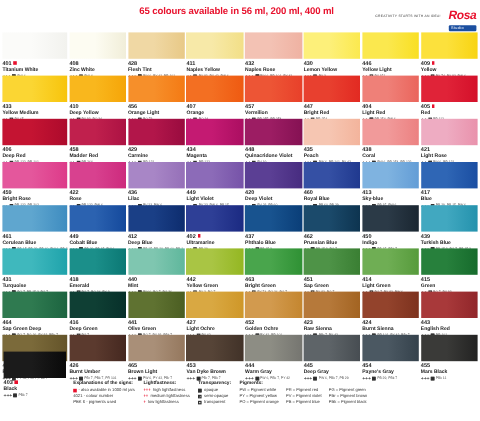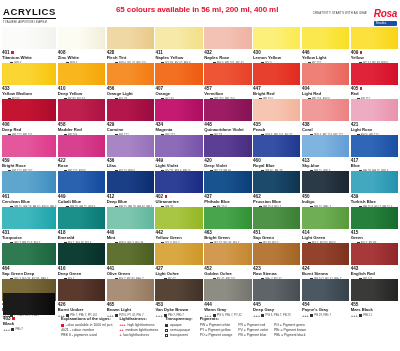--- a/index.html
+++ b/index.html
@@ -85,24 +85,20 @@
   .lg-red { color:#e8112d; font-weight: bold; }
   .pig-cols { display:flex; gap: 6px; }
   .pig-col div { font-size: 3.4px; color:#333; line-height: 5.2px; white-space: nowrap; }
 </style>
 </head>
 <body>
 
 <div class="page">
 
   <div class="header">
-    <div class="logo-block">
-      <div class="logo-title">ACRYLICS</div>
-      <div class="logo-sub">ГУАШЕВІ АКРИЛОВІ ФАРБИ</div>
-    </div>
     <div class="headline">65 colours available in 56 ml, 200 ml, 400 ml</div>
     <div class="brand-block">
       <span class="brand-tag">CREATIVITY STARTS
 WITH AN IDEA!</span>
       <span class="brand-mark">
         <span class="brand-name">Rosa</span>
         <span class="brand-badge">Studio</span>
       </span>
     </div>
   </div>

